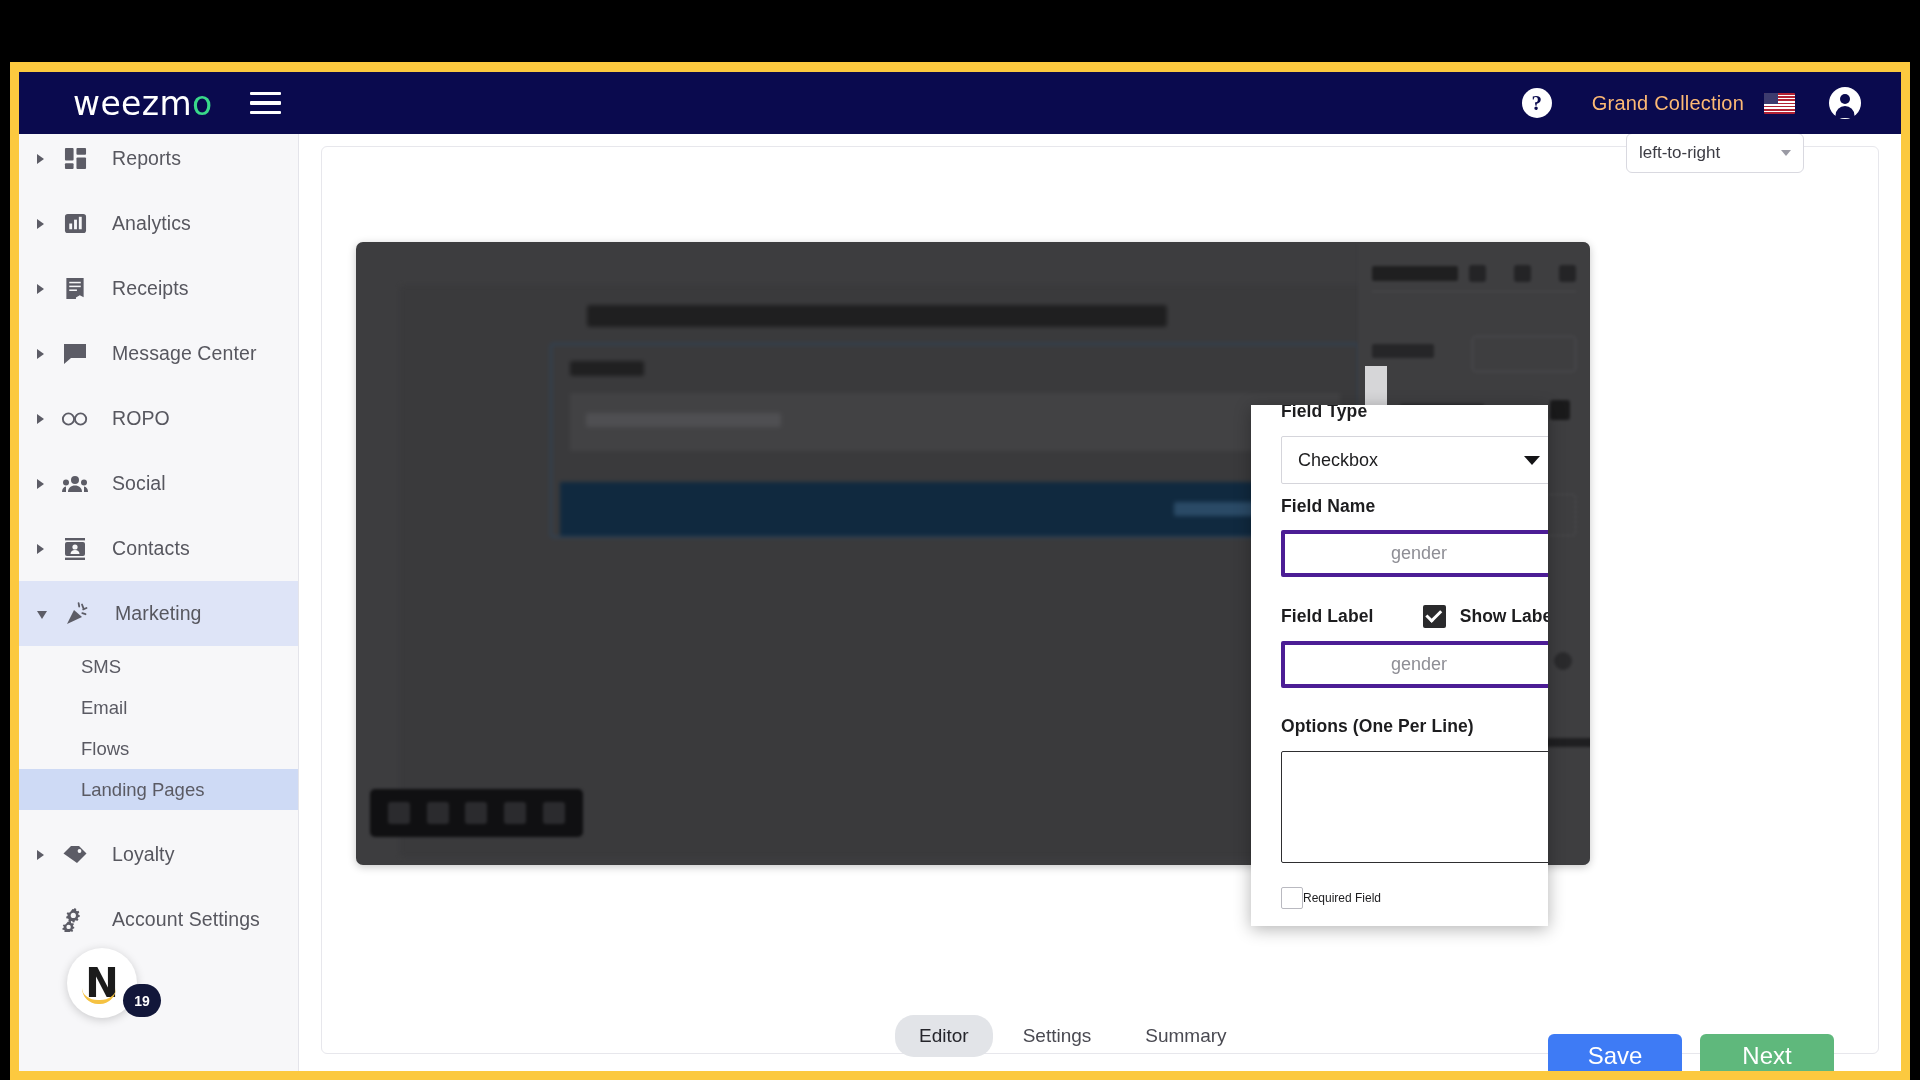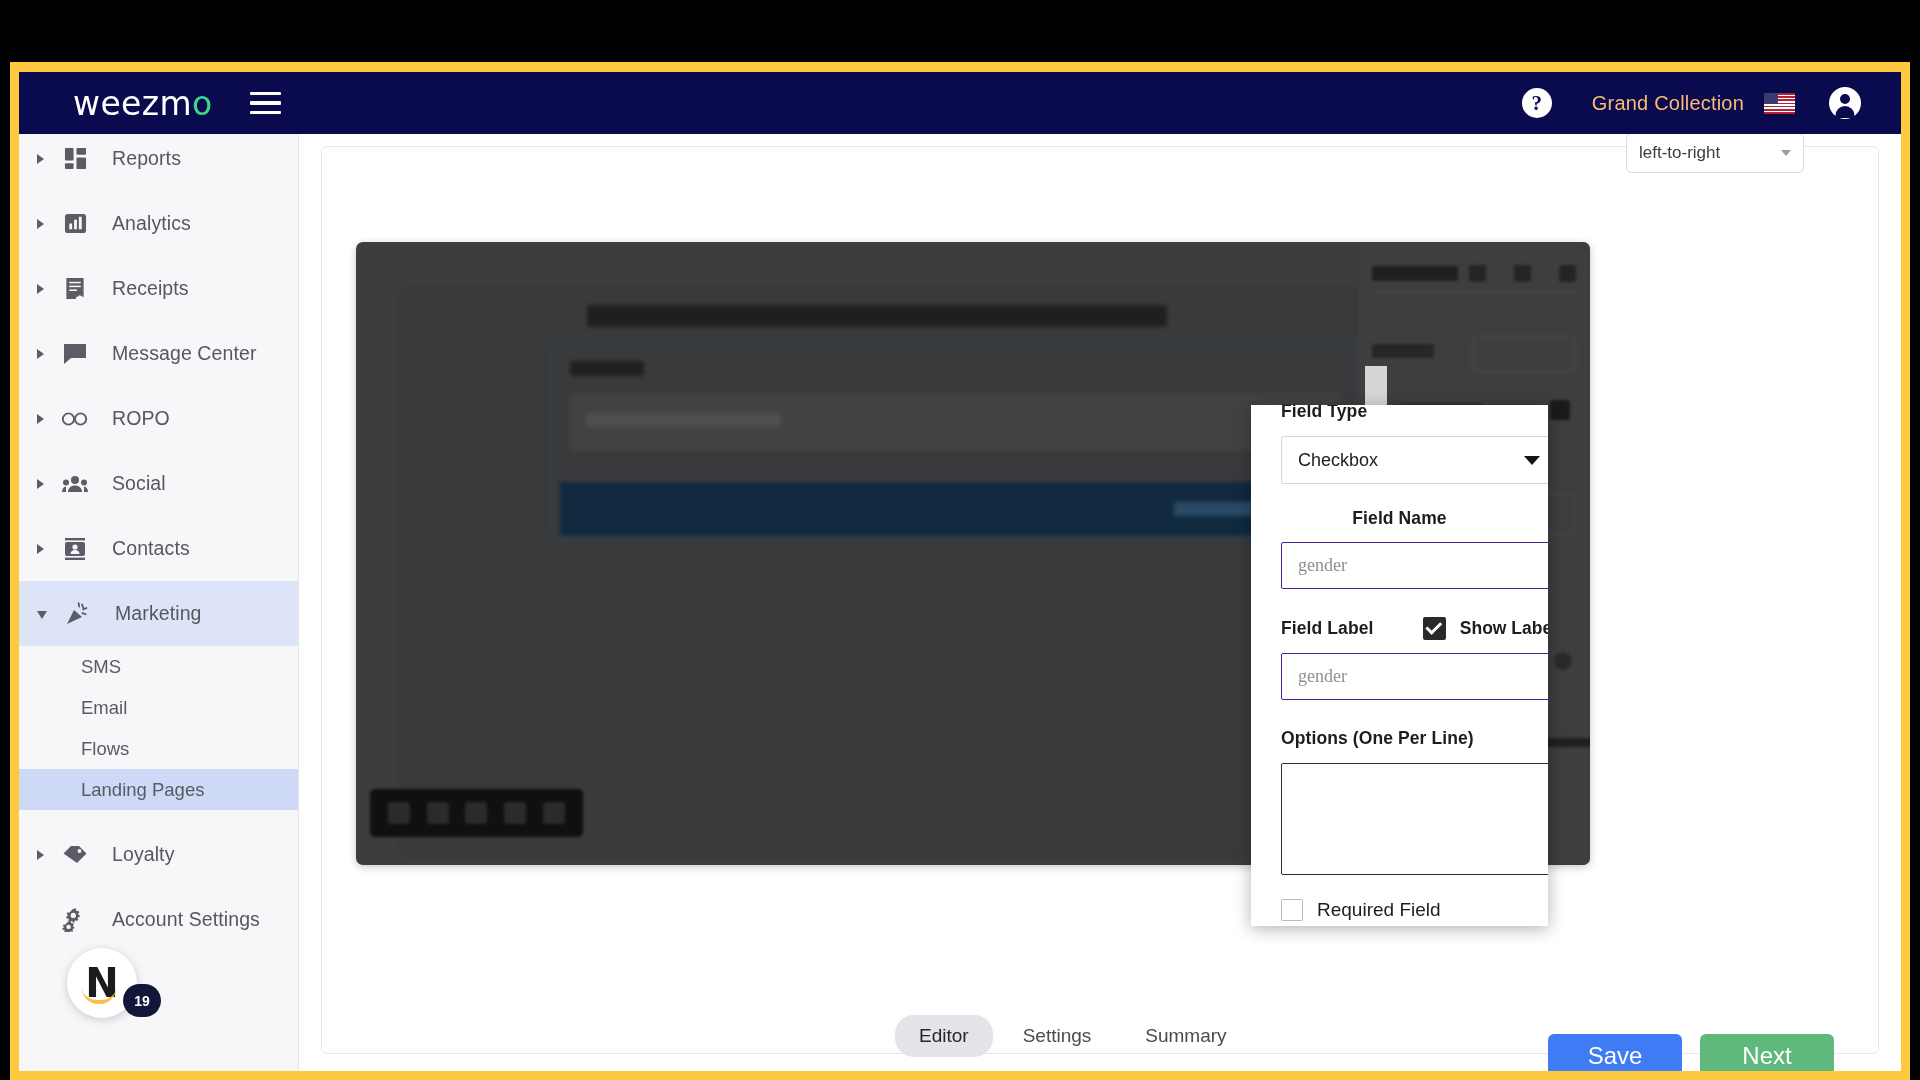--- a/index.html
+++ b/index.html
@@ -169,40 +169,40 @@
     padding: 0 30px; overflow: hidden;
   }
   .fm-label { font-size: 17.5px; font-weight: 700; color: #1D1D1F; letter-spacing: .1px; }
   .fm-select {
     margin-top: 14px; width: 276px; height: 48px; border: 1px solid #D5D5DB; border-radius: 2px;
     display: flex; align-items: center; padding: 0 16px; cursor: pointer; background:#fff;
   }
   .fm-select .v { font-size: 18px; color: #1D1D1F; }
   .fm-select .caret-dn { margin-left: auto; width: 0; height: 0; border-left: 8px solid transparent; border-right: 8px solid transparent; border-top: 9px solid #141416; }
   .fm-input {
-    margin-top: 13px; width: 276px; height: 47px; border: 1px solid #4c1d95; border-radius: 2px;
-    padding: 0 16px; font-size: 18px; color: #1D1D1F; font-family: Liberation Serif, serif;
-    background: #fff; outline: none;
+    margin-top: 13px; width: 276px; height: 47px; border: 4px solid #4c1d95; border-radius: 2px;
+    padding: 0 16px; font-size: 18px; color: #1D1D1F; font-family: Liberation Sans, sans-serif;
+    background: #fff; outline: none; text-align: center;
   }
   .fm-input::placeholder { color: #8E8E95; }
   .fm-row { display: flex; align-items: center; }
   .fm-check {
     width: 23px; height: 23px; border-radius: 2px; background: #2A2A2C;
     display:flex; align-items:center; justify-content:center; margin-left: auto; cursor: pointer; flex: none;
   }
   .fm-check::after { content:""; width: 12px; height: 6px; border-left: 3px solid #fff; border-bottom: 3px solid #fff; transform: rotate(-45deg) translate(1px,-2px); }
   .fm-check-label { font-size: 17.5px; font-weight: 700; color: #1D1D1F; margin-left: 14px; }
   .fm-textarea {
     margin-top: 14px; width: 276px; height: 112px; border: 1.6px solid #2E2E30; border-radius: 2px;
     padding: 9px 14px; font-size: 17px; color: #1D1D1F; resize: both; outline: none;
     font-family: "Liberation Sans", sans-serif; background: #fff; overflow: hidden;
   }
   .fm-req-row { display:flex; align-items:center; margin-top: 20px; }
   .fm-req-box { width: 22px; height: 22px; border: 1.6px solid #B9B9C0; border-radius: 2px; background:#fff; cursor:pointer; flex:none; }
-  .fm-req-label { font-size: 19px; color: #1D1D1F; margin-left: 14px; }
+  .fm-req-label { font-size: 12px; color: #1D1D1F; }
 
   
   #tabs { position: absolute; left: 573px; top: 868px; display: flex; align-items: center; gap: 6px; }
   .tab { padding: 10px 24px; border-radius: 19px; font-size: 19px; color: #4A4A52; cursor: pointer; }
   .tab.active { background: #E2E4E8; color: #25252B; }
   #actions { position: absolute; right: 44px; top: 887px; display: flex; gap: 18px; }
   .btn { width: 134px; height: 43px; border-radius: 6px; border: none; color: #fff; font-size: 24px; cursor: pointer; font-family: "Liberation Sans", sans-serif; }
   .btn-save { background: #3E7BF5; }
   .btn-next { background: #5FB87C; }
 </style>
@@ -443,21 +443,21 @@
         </div>
       </div>
 
       <div id="field-modal">
         <div class="fm-label" style="margin-top:-4px;">Field Type</div>
         <div class="fm-select">
           <span class="v">Checkbox</span>
           <span class="caret-dn"></span>
         </div>
 
-        <div class="fm-label" style="margin-top:24px;text-align:center;">Field Name</div>
+        <div class="fm-label" style="margin-top:12px;">Field Name</div>
         <input class="fm-input" type="text" placeholder="gender" style="">
 
         <div class="fm-row" style="margin-top:28px; width:276px;justify-content:space-between;">
           <div class="fm-label">Field Label</div>
           <div class="fm-check"></div>
           <div class="fm-check-label">Show Label</div>
         </div>
         <input class="fm-input" type="text" placeholder="gender" style="">
 
         <div class="fm-label" style="margin-top:28px;">Options (One Per Line)</div>

